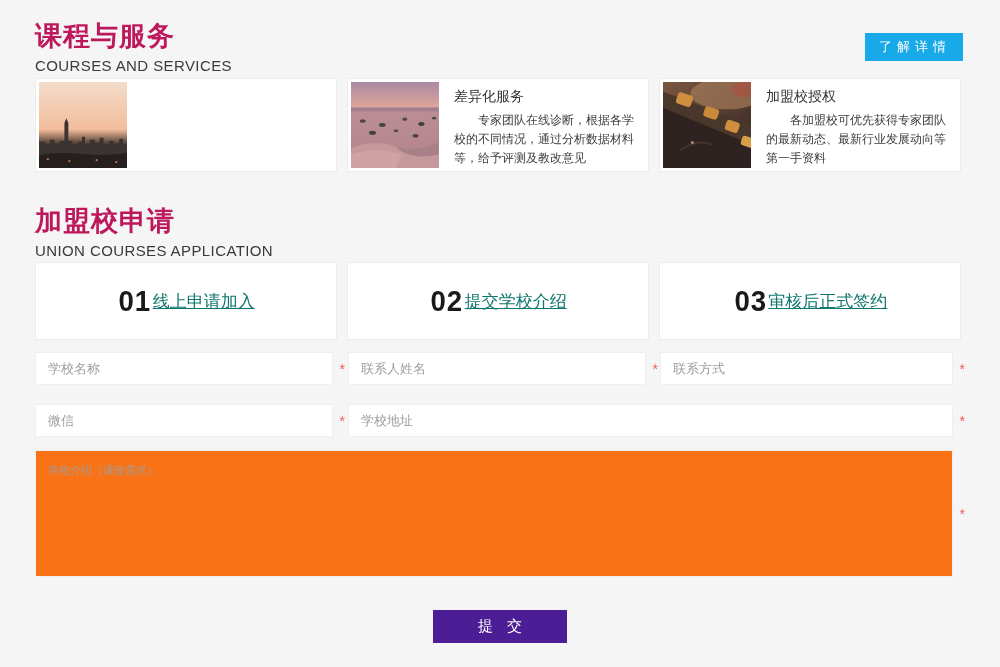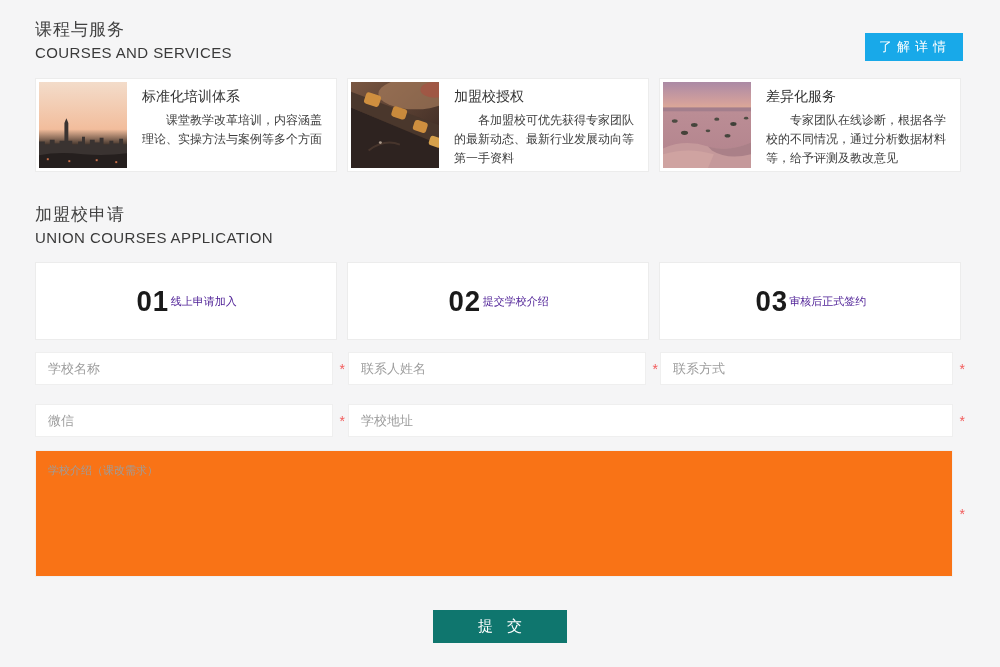--- a/index.html
+++ b/index.html
@@ -4,21 +4,21 @@
 <style>
   * { margin:0; padding:0; box-sizing:border-box; }
   html,body { background:#e9e9e9; }
   .page {
     position:relative; width:1000px; height:667px; margin:0 auto;
     background:#f5f5f6; overflow:hidden;
     font-family:"Liberation Sans","DejaVu Sans",sans-serif; color:#333;
   }
   
   .section-header { position:absolute; left:35px; }
-  .section-header .cn { font-size:17px; letter-spacing:1px; color:#404040; font-weight:400; }
+  .section-header .cn { font-size:27px; letter-spacing:1px; color:#be185d; font-weight:700; }
   .section-header .en { font-size:15px; color:#3a3a3a; margin-top:3px; letter-spacing:.4px; }
   #courses-header { top:18px; }
   #application-header { top:203px; }
 
   
   .detail-btn {
     position:absolute; top:33px; right:37px; width:98px; height:28px;
     background:#18a9e9; color:#fff; border:none; cursor:pointer;
     font-size:13px; letter-spacing:5px; padding-left:2px;
     display:flex; align-items:center; justify-content:center;
@@ -37,21 +37,21 @@
   .card-title { font-size:14px; color:#333; margin-bottom:5px; font-weight:500; }
   .card-desc { font-size:12px; line-height:19px; color:#3d3d3d; text-indent:2em; }
 
   
   .steps { position:absolute; top:262px; left:35px; display:flex; gap:10px; }
   .step {
     width:302px; height:78px; background:#fff; border:1px solid #ececec;
     display:flex; align-items:center; justify-content:center; 
   }
   .step-num { font-size:30px; font-weight:800; letter-spacing:1px; color:#1a1a1a; transform:scaleX(.92); }
-  .step-label { font-size:11px; color:#4c1d95; }
+  .step-label { font-size:17px; color:#0f766e;text-decoration:underline; }
 
   
   .field { position:absolute; height:33px; }
   .field input {
     width:100%; height:100%; border:1px solid #efefef; background:#fff;
     padding:0 12px; font-size:13px; color:#333; outline:none; font-family:inherit;
   }
   .ta-wrap { position:absolute; left:35px; top:450px; width:918px; height:127px; }
   .ta-wrap textarea {
     width:100%; height:100%; border:1px solid #efefef; background:#f97316;
@@ -63,21 +63,21 @@
     color:#f25a5a; font-size:14px; line-height:1;
   }
   #field-school-name   { left:35px;  top:352px; width:298px; }
   #field-contact-name  { left:348px; top:352px; width:298px; }
   #field-contact-info  { left:660px; top:352px; width:293px; }
   #field-wechat        { left:35px;  top:404px; width:298px; }
   #field-address       { left:348px; top:404px; width:605px; }
 
   .submit-btn {
     position:absolute; left:433px; top:610px; width:134px; height:33px;
-    background:#0f766e; color:#fff; border:none; cursor:pointer;
+    background:#4c1d95; color:#fff; border:none; cursor:pointer;
     font-size:15px; letter-spacing:14px; padding-left:14px;
     display:flex; align-items:center; justify-content:center;
     font-family:inherit;
   }
 </style>
 </head>
 <body>
 
 <div class="page">
 
@@ -102,52 +102,20 @@
             </linearGradient>
           </defs>
           <rect width="90" height="88" fill="url(#sky1)"></rect>
           <path fill="#3a3331" d="M0 66 L0 88 L90 88 L90 64 L86 64 L86 58 L82 58 L82 63 L76 63 L76 60 L72 60 L72 64 L66 64 L66 57 L62 57 L62 62 L57 62 L57 59 L52 59 L52 64 L47 64 L47 56 L44 56 L44 61 L40 61 L40 64 L34 64 L34 60 L30 60 L30 42 L28 37 L26 42 L26 60 L21 60 L21 63 L16 63 L16 59 L11 59 L11 64 L6 64 L6 61 L0 61 Z"></path>
           <path fill="#251f1e" d="M0 75 Q20 71 45 74 Q68 76 90 73 L90 88 L0 88 Z"></path>
           <rect x="8" y="78" width="2" height="2" fill="#c96f4a"></rect>
             <rect x="30" y="80" width="2" height="2" fill="#c96f4a"></rect>
           <rect x="58" y="79" width="2" height="2" fill="#c96f4a"></rect>
             <rect x="78" y="81" width="2" height="2" fill="#c96f4a"></rect>
         </svg>
-      </div>
-      <div class="card-body">
-        <div class="card-title">标准化培训体系</div>
-        <div class="card-desc">课堂教学改革培训，内容涵盖理论、实操方法与案例等多个方面</div>
-      </div>
-    </div>
-
-    <div class="card">
-      <div class="card-img">
-        <svg viewBox="0 0 90 88" preserveAspectRatio="none" aria-hidden="true">
-          <defs>
-            <linearGradient id="film-bg" x1="0" y1="0" x2="1" y2="1">
-              <stop offset="0" stop-color="#7a5742"></stop>
-                <stop offset="1" stop-color="#33241f"></stop>
-            </linearGradient>
-          </defs>
-          <rect width="90" height="88" fill="url(#film-bg)"></rect>
-          <ellipse cx="66" cy="12" rx="38" ry="16" fill="#a97e5e" opacity=".65"></ellipse>
-          <ellipse cx="85" cy="8" rx="14" ry="8" fill="#b4473c" opacity=".5"></ellipse>
-          <path d="M0 10 L90 44 L90 64 L0 26 Z" fill="#4a372c"></path>
-          <path d="M0 26 L90 64 L90 88 L0 88 Z" fill="#2e2320"></path>
-          <rect x="14" y="12" width="16" height="12" rx="3" fill="#cf8f3f" transform="rotate(18 22 18)"></rect>
-          <rect x="42" y="26" width="15" height="11" rx="3" fill="#c98a3c" transform="rotate(18 49 31)"></rect>
-          <rect x="64" y="40" width="14" height="11" rx="3" fill="#cf8f3f" transform="rotate(18 71 45)"></rect>
-          <rect x="80" y="56" width="13" height="10" rx="3" fill="#d6a04b" transform="rotate(18 86 61)"></rect>
-          <path d="M18 70 Q34 58 50 64" stroke="#4e3a30" stroke-width="2" fill="none" opacity=".8"></path>
-          <circle cx="30" cy="62" r="1.5" fill="#c8b6a6" opacity=".8"></circle>
-        </svg>
-      </div>
-      <div class="card-body">
-        <div class="card-title">加盟校授权</div>
-        <div class="card-desc">各加盟校可优先获得专家团队的最新动态、最新行业发展动向等第一手资料</div>
       </div>
     </div>
 
     <div class="card">
       <div class="card-img">
         <svg viewBox="0 0 90 88" preserveAspectRatio="none" aria-hidden="true">
           <defs>
             <linearGradient id="sky2" x1="0" y1="0" x2="0" y2="1">
               <stop offset="0" stop-color="#ab8aa5"></stop>
                 <stop offset=".7" stop-color="#d3a09c"></stop>
@@ -172,20 +140,48 @@
           <path d="M0 88 L0 68 Q22 58 46 66 Q68 72 90 62 L90 88 Z" fill="#c5999b"></path>
           <path d="M0 88 L0 74 Q26 66 52 74 L46 88 Z" fill="#cfa3a1"></path>
           <path d="M46 66 Q68 72 90 62 L90 74 Q66 80 50 70 Z" fill="#98707c" opacity=".6"></path>
         </svg>
       </div>
       <div class="card-body">
         <div class="card-title">差异化服务</div>
         <div class="card-desc">专家团队在线诊断，根据各学校的不同情况，通过分析数据材料等，给予评测及教改意见</div>
       </div>
     </div>
+
+    <div class="card">
+      <div class="card-img">
+        <svg viewBox="0 0 90 88" preserveAspectRatio="none" aria-hidden="true">
+          <defs>
+            <linearGradient id="film-bg" x1="0" y1="0" x2="1" y2="1">
+              <stop offset="0" stop-color="#7a5742"></stop>
+                <stop offset="1" stop-color="#33241f"></stop>
+            </linearGradient>
+          </defs>
+          <rect width="90" height="88" fill="url(#film-bg)"></rect>
+          <ellipse cx="66" cy="12" rx="38" ry="16" fill="#a97e5e" opacity=".65"></ellipse>
+          <ellipse cx="85" cy="8" rx="14" ry="8" fill="#b4473c" opacity=".5"></ellipse>
+          <path d="M0 10 L90 44 L90 64 L0 26 Z" fill="#4a372c"></path>
+          <path d="M0 26 L90 64 L90 88 L0 88 Z" fill="#2e2320"></path>
+          <rect x="14" y="12" width="16" height="12" rx="3" fill="#cf8f3f" transform="rotate(18 22 18)"></rect>
+          <rect x="42" y="26" width="15" height="11" rx="3" fill="#c98a3c" transform="rotate(18 49 31)"></rect>
+          <rect x="64" y="40" width="14" height="11" rx="3" fill="#cf8f3f" transform="rotate(18 71 45)"></rect>
+          <rect x="80" y="56" width="13" height="10" rx="3" fill="#d6a04b" transform="rotate(18 86 61)"></rect>
+          <path d="M18 70 Q34 58 50 64" stroke="#4e3a30" stroke-width="2" fill="none" opacity=".8"></path>
+          <circle cx="30" cy="62" r="1.5" fill="#c8b6a6" opacity=".8"></circle>
+        </svg>
+      </div>
+      <div class="card-body">
+        <div class="card-title">加盟校授权</div>
+        <div class="card-desc">各加盟校可优先获得专家团队的最新动态、最新行业发展动向等第一手资料</div>
+      </div>
+    </div>
   </div>
 
   <div class="section-header" id="application-header">
     <div class="cn">加盟校申请</div>
     <div class="en">UNION COURSES APPLICATION</div>
   </div>
 
   <div class="steps">
     <div class="step">
       <span class="step-num">01</span>

